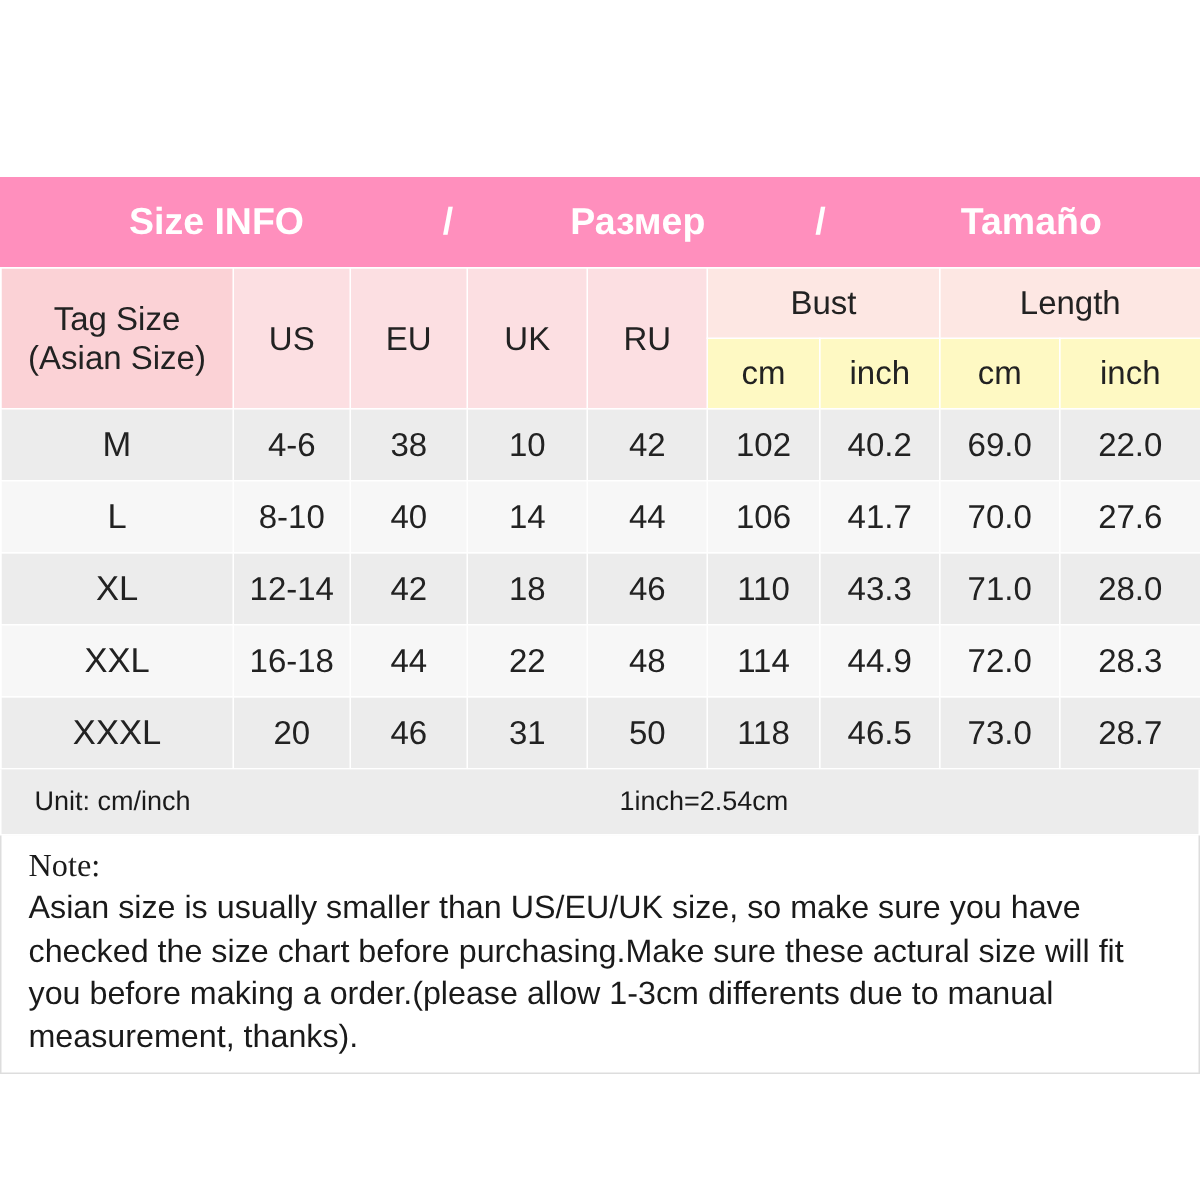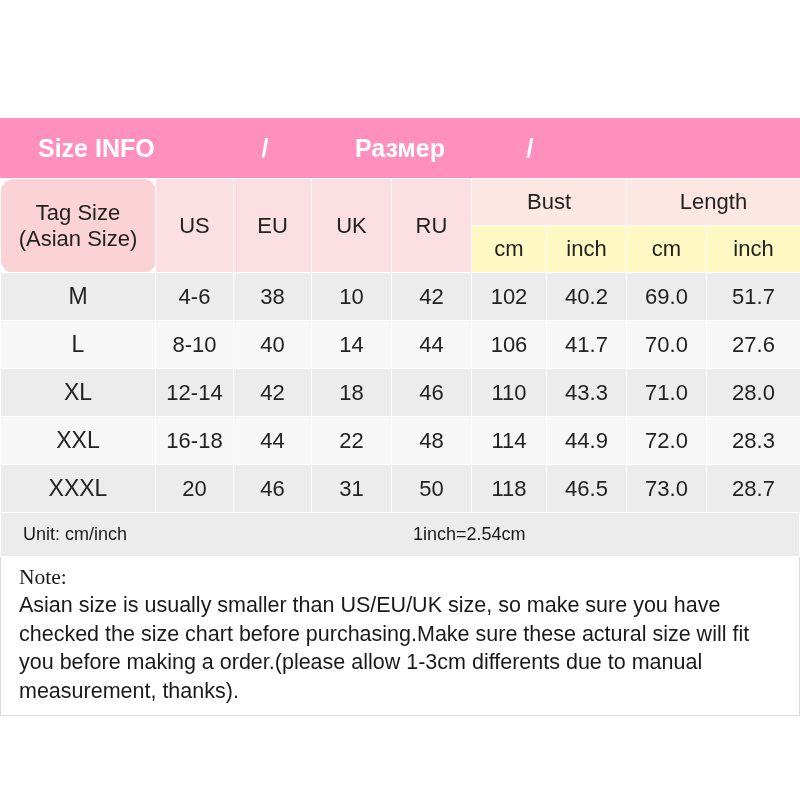--- a/index.html
+++ b/index.html
@@ -28,21 +28,21 @@
     align-items: center;
     height: 60px;
     background: #ff8fbd;
     color: #ffffff;
     font-size: 25px;
     font-weight: bold;
   }
   .title-bar .t {
     text-align: center;
   }
-  .title-bar .t1 { width: 230px; text-align: left; padding-left: 38px; box-sizing: border-box; }
+  .title-bar .t1 { width: 230px; text-align: left; padding-left: 38px; box-sizing: border-box; margin-left: 48px; }
   .title-bar .sep { width: 70px; text-align: center; font-weight: bold; }
   .title-bar .t2 { width: 200px; }
   .title-bar .sep2 { width: 60px; text-align: center; }
   .title-bar .t3 { width: 240px; text-align: center; }
 
   
   table.size-table {
     border-collapse: collapse;
     width: 800px;
     table-layout: fixed;
@@ -68,21 +68,20 @@
   col.c-linch { width: 94px; }
   .hdr-pink        { background: #fcdfe2; font-weight: bold; font-size: 23px; }
   .hdr-peach       { background: #fde7e3; font-weight: bold; font-size: 23px; }
   .hdr-peach-sub   { background: #fef9c3; font-weight: bold; font-size: 22px; }
 
   .tag-cell {
     background: #fbd2d6;
     font-weight: bold;
     font-size: 21px;
     line-height: 1.15;
-    border-radius: 13px;
   }
   .tag-cell .l1 { display: block; }
   .tag-cell .l2 { display: block; }
 
   tr.row-a td { background: #ececec; height: 47px; }
   tr.row-b td { background: #f7f7f7; height: 47px; }
   tr.row-a td.first, tr.row-b td.first { font-size: 23px; }
 
   tr.head-1 th { height: 46px; }
   tr.head-2 th { height: 46px; }
@@ -118,20 +117,21 @@
 </head>
 <body>
 
 <div class="sheet">
 
   <div class="title-bar">
     <div class="t t1">Size INFO</div>
     <div class="t sep">/</div>
     <div class="t t2">Размер</div>
     <div class="t sep2">/</div>
+    <div class="t t3">Tamaño</div>
   </div>
 
   <table class="size-table">
     <colgroup>
       <col class="c-tag">
         <col class="c-us">
         <col class="c-eu">
         <col class="c-uk">
         <col class="c-ru">
       <col class="c-bcm">
@@ -162,21 +162,21 @@
     <tbody>
       <tr class="row-a">
         <td class="first">M</td>
         <td>4-6</td>
         <td>38</td>
         <td>10</td>
         <td>42</td>
         <td>102</td>
         <td>40.2</td>
         <td>69.0</td>
-        <td>51.7</td>
+        <td>22.0</td>
       </tr>
       <tr class="row-b">
         <td class="first">L</td>
         <td>8-10</td>
         <td>40</td>
         <td>14</td>
         <td>44</td>
         <td>106</td>
         <td>41.7</td>
         <td>70.0</td>

